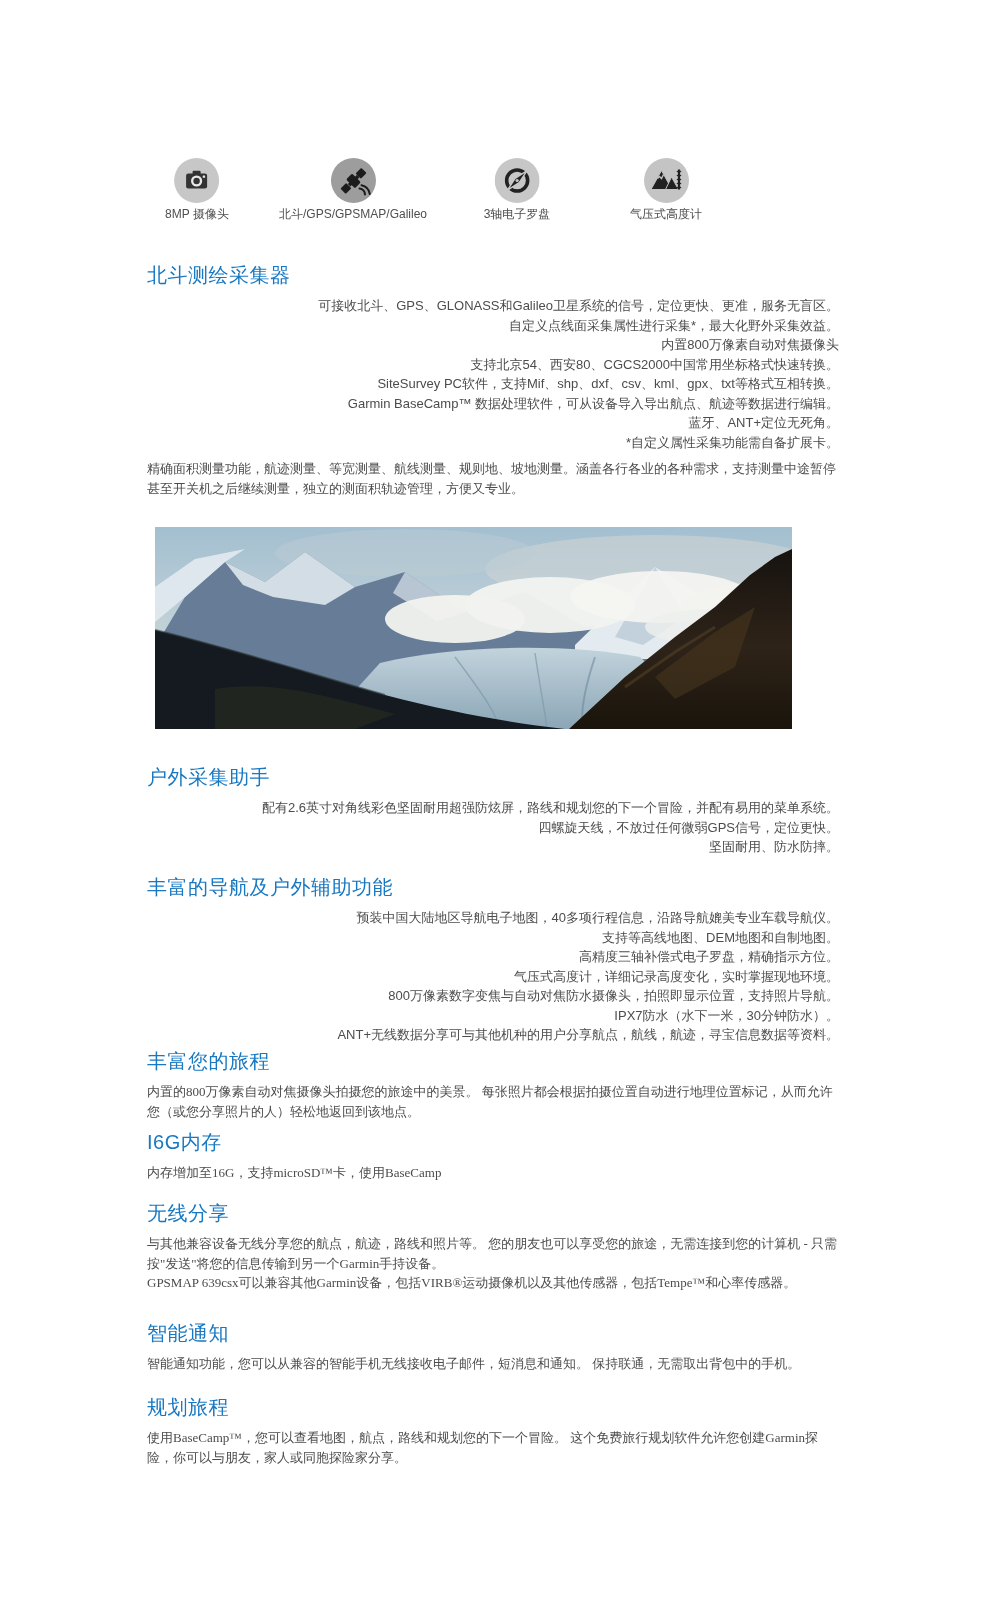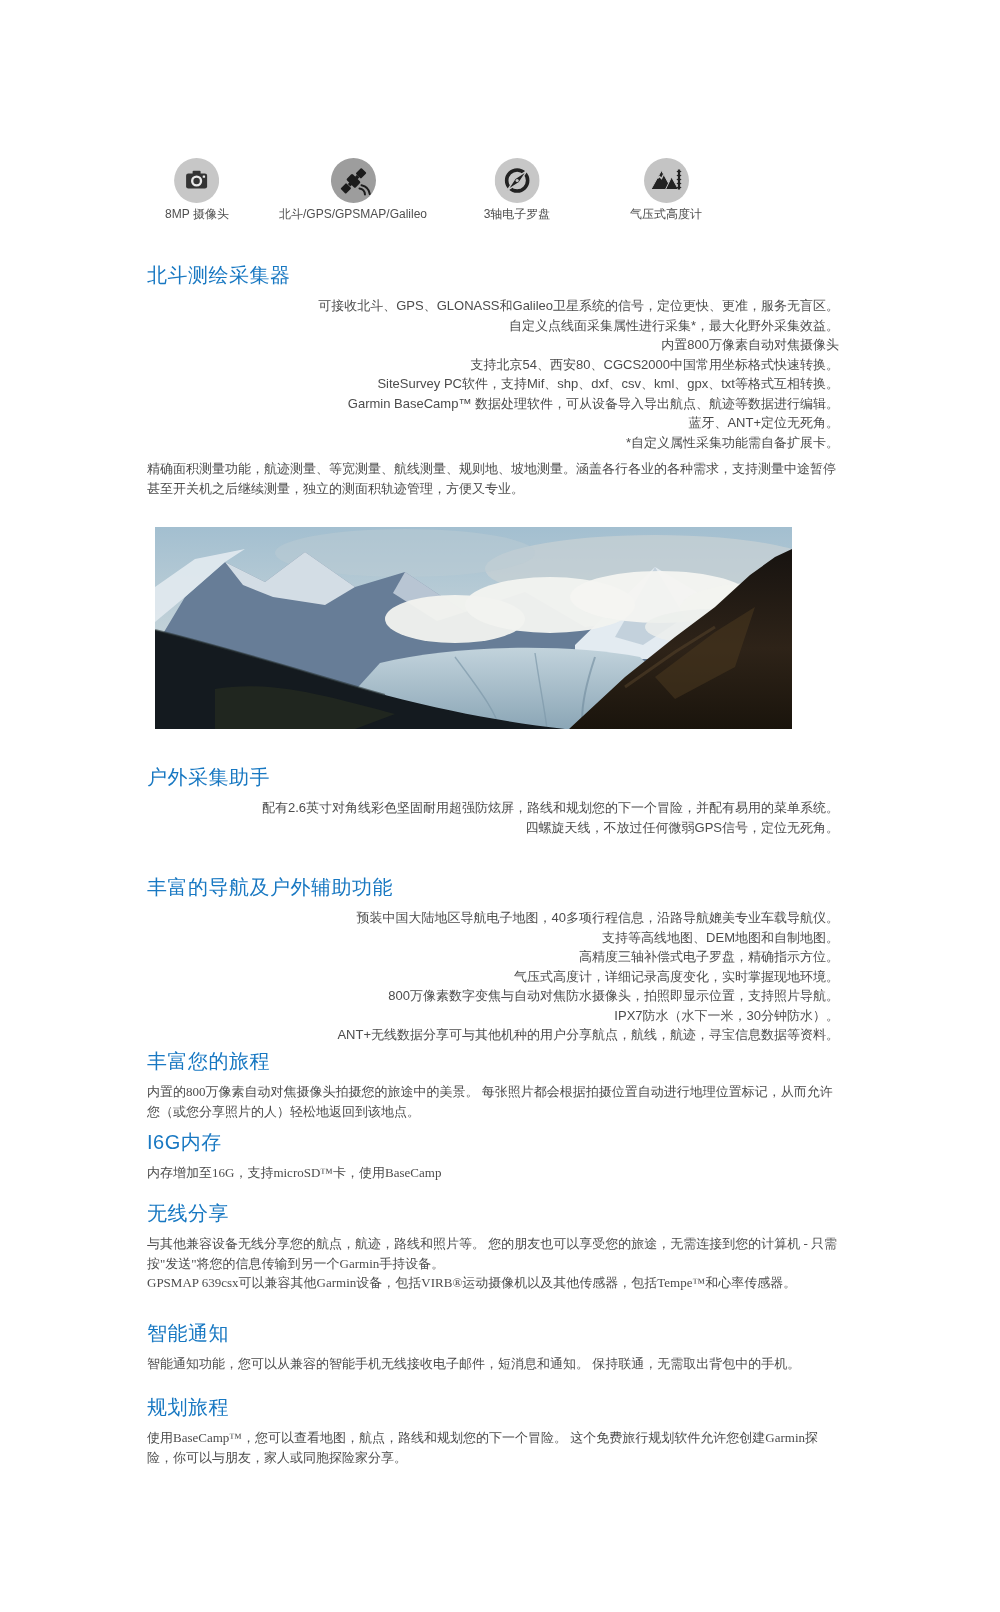--- a/index.html
+++ b/index.html
@@ -169,21 +169,22 @@
       <path d="M414,202 L470,150 L520,110 L560,80 L595,48 L620,30 L637,22 L637,202 Z" fill="url(#ridgeR)"></path>
       <path d="M470,160 L520,125 L560,100" fill="none" stroke="#5a452c" stroke-width="3" opacity="0.5"></path>
       <path d="M500,150 L560,105 L600,80 L580,140 L520,172 Z" fill="#4a381f" opacity="0.55"></path>
     </svg>
   </div>
 
   <section class="sec" style="top:764px">
     <h2 class="sec-title">户外采集助手</h2>
     <div class="sec-body">
       <div class="line">配有2.6英寸对角线彩色坚固耐用超强防炫屏，路线和规划您的下一个冒险，并配有易用的菜单系统。</div>
-      <div class="line">四螺旋天线，不放过任何微弱GPS信号，定位无死角。</div>
+      <div class="line">四螺旋天线，不放过任何微弱GPS信号，定位更快。</div>
+      <div class="line">坚固耐用、防水防摔。</div>
     </div>
   </section>
 
   <section class="sec" style="top:874px">
     <h2 class="sec-title">丰富的导航及户外辅助功能</h2>
     <div class="sec-body">
       <div class="line">预装中国大陆地区导航电子地图，40多项行程信息，沿路导航媲美专业车载导航仪。</div>
       <div class="line">支持等高线地图、DEM地图和自制地图。</div>
       <div class="line">高精度三轴补偿式电子罗盘，精确指示方位。</div>
       <div class="line">气压式高度计，详细记录高度变化，实时掌握现地环境。</div>

